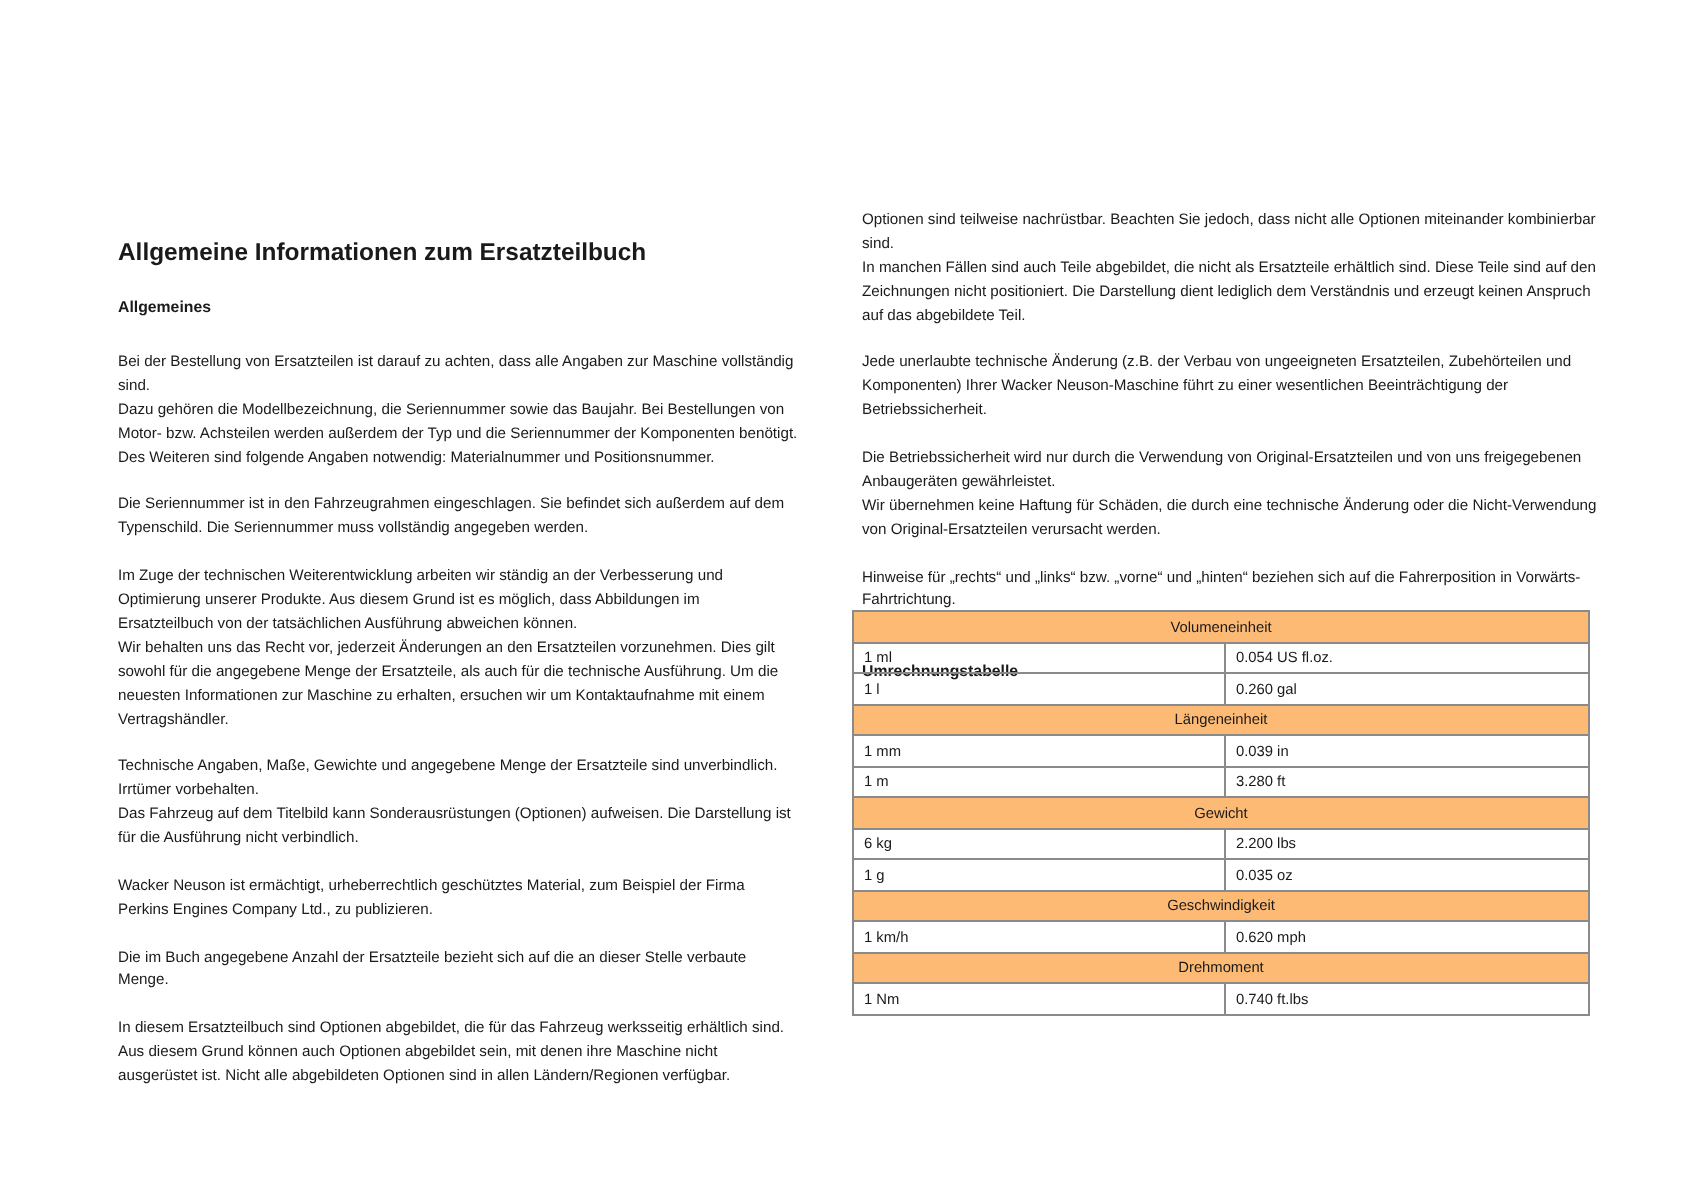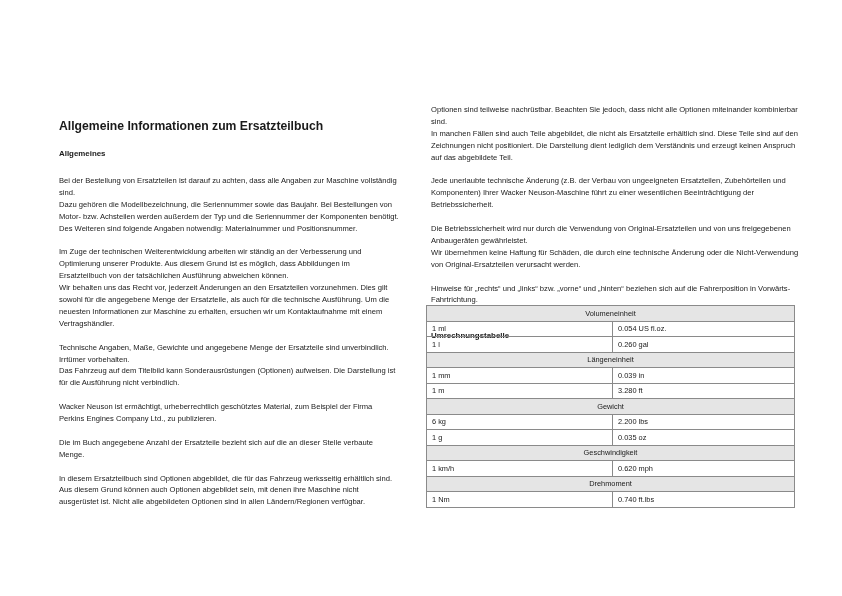--- a/index.html
+++ b/index.html
@@ -19,33 +19,34 @@
   p { margin: 0 0 11.9px 0; white-space: pre-line; }
   .right h2 { margin: 24px 0 13px 0; }
   table.conv {
     position: absolute; left: 426px; top: 305px; width: 369px;
     border-collapse: collapse; font-size: 7.4px;
   }
   table.conv td {
     border: 1px solid #8a8a8a; height: 14.5px; padding: 0 5px; line-height: 13px;
   }
   table.conv tr.group td {
-    background: #e5e5e5; text-align: center;
+    background: #fdba74; text-align: center;
   }
   table.conv td.unit { width: 175px; }
 </style>
 </head>
 <body>
 
 <div class="col left">
   <h1>Allgemeine Informationen zum Ersatzteilbuch</h1>
   <h2>Allgemeines</h2>
   <p>Bei der Bestellung von Ersatzteilen ist darauf zu achten, dass alle Angaben zur Maschine vollständig sind.
 Dazu gehören die Modellbezeichnung, die Seriennummer sowie das Baujahr. Bei Bestellungen von Motor- bzw. Achsteilen werden außerdem der Typ und die Seriennummer der Komponenten benötigt.
 Des Weiteren sind folgende Angaben notwendig: Materialnummer und Positionsnummer.</p>
+  <p>Die Seriennummer ist in den Fahrzeugrahmen eingeschlagen. Sie befindet sich außerdem auf dem Typenschild. Die Seriennummer muss vollständig angegeben werden.</p>
   <p>Im Zuge der technischen Weiterentwicklung arbeiten wir ständig an der Verbesserung und Optimierung unserer Produkte. Aus diesem Grund ist es möglich, dass Abbildungen im Ersatzteilbuch von der tatsächlichen Ausführung abweichen können.
 Wir behalten uns das Recht vor, jederzeit Änderungen an den Ersatzteilen vorzunehmen. Dies gilt sowohl für die angegebene Menge der Ersatzteile, als auch für die technische Ausführung. Um die neuesten Informationen zur Maschine zu erhalten, ersuchen wir um Kontaktaufnahme mit einem Vertragshändler.</p>
   <p>Technische Angaben, Maße, Gewichte und angegebene Menge der Ersatzteile sind unverbindlich. Irrtümer vorbehalten.
 Das Fahrzeug auf dem Titelbild kann Sonderausrüstungen (Optionen) aufweisen. Die Darstellung ist für die Ausführung nicht verbindlich.</p>
   <p>Wacker Neuson ist ermächtigt, urheberrechtlich geschütztes Material, zum Beispiel der Firma Perkins Engines Company Ltd., zu publizieren.</p>
   <p>Die im Buch angegebene Anzahl der Ersatzteile bezieht sich auf die an dieser Stelle verbaute Menge.</p>
   <p>In diesem Ersatzteilbuch sind Optionen abgebildet, die für das Fahrzeug werksseitig erhältlich sind. Aus diesem Grund können auch Optionen abgebildet sein, mit denen ihre Maschine nicht ausgerüstet ist. Nicht alle abgebildeten Optionen sind in allen Ländern/Regionen verfügbar.</p>
 </div>
 
 <div class="col right">

